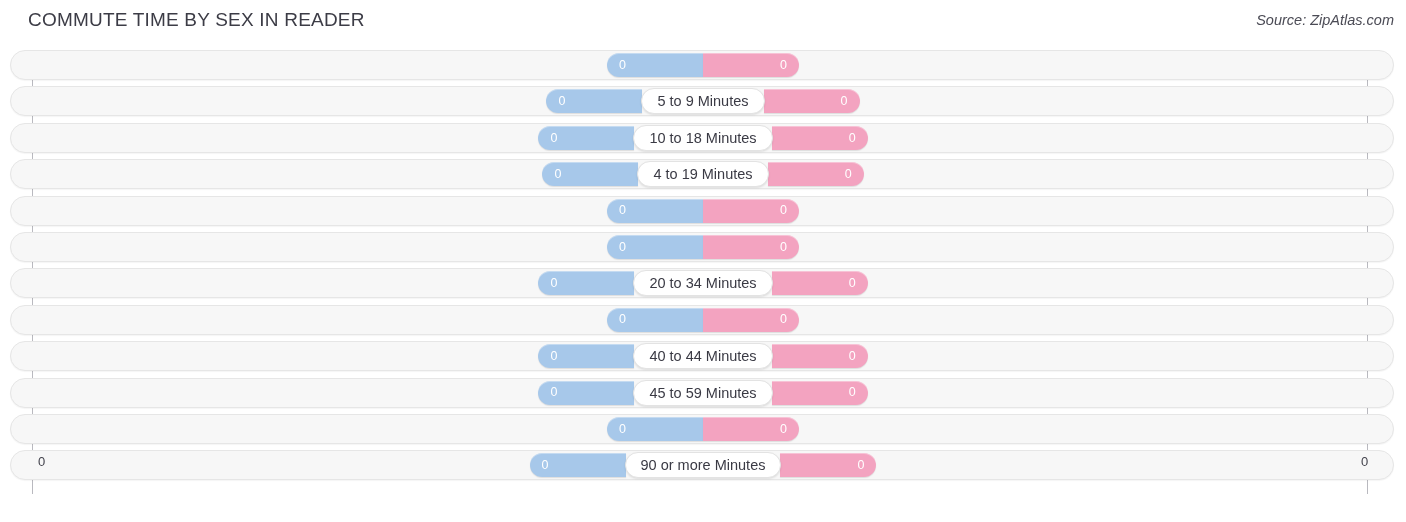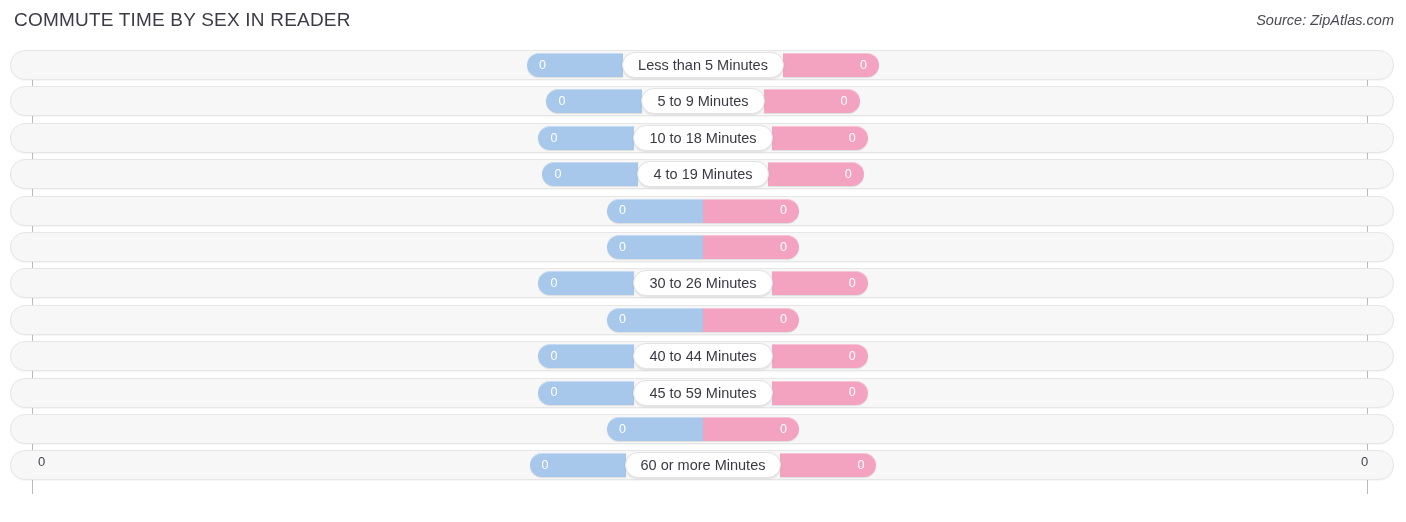--- a/index.html
+++ b/index.html
@@ -17,21 +17,21 @@
     position: relative;
   }
 
   
   .header {
     position: relative;
     height: 44px;
   }
   .chart-title {
     position: absolute;
-    left: 14px;
+    left: 28px;
     top: 9px;
     font-size: 19px;
     font-weight: 400;
     letter-spacing: .2px;
     color: #3c3c46;
     white-space: nowrap;
   }
   .source-note {
     position: absolute;
     right: 12px;
@@ -205,23 +205,20 @@
 <div class="plot">
   <div class="axis-line left"></div>
   <div class="axis-line right"></div>
   <div class="rows" id="rows-container">
       <div class="row">
         <div class="track"></div>
         <div class="bargroup">
           <div class="bar bar-male" style="width: 96px; background: rgb(167, 200, 234);">
             <span class="bar-value">0</span>
           </div>
-          <div class="cat-pill">
-            <span>Less than 5 Minutes</span>
-          </div>
           <div class="bar bar-female" style="width: 96px; background: rgb(243, 163, 192);">
             <span class="bar-value">0</span>
           </div>
         </div>
       </div>
       <div class="row">
         <div class="track"></div>
         <div class="bargroup">
           <div class="bar bar-male" style="width: 96px; background: rgb(167, 200, 234);">
             <span class="bar-value">0</span>
@@ -284,21 +281,21 @@
           </div>
         </div>
       </div>
       <div class="row">
         <div class="track"></div>
         <div class="bargroup">
           <div class="bar bar-male" style="width: 96px; background: rgb(167, 200, 234);">
             <span class="bar-value">0</span>
           </div>
           <div class="cat-pill">
-            <span>30 to 26 Minutes</span>
+            <span>20 to 34 Minutes</span>
           </div>
           <div class="bar bar-female" style="width: 96px; background: rgb(243, 163, 192);">
             <span class="bar-value">0</span>
           </div>
         </div>
       </div>
       <div class="row">
         <div class="track"></div>
         <div class="bargroup">
           <div class="bar bar-male" style="width: 96px; background: rgb(167, 200, 234);">
@@ -348,21 +345,21 @@
           </div>
         </div>
       </div>
       <div class="row">
         <div class="track"></div>
         <div class="bargroup">
           <div class="bar bar-male" style="width: 96px; background: rgb(167, 200, 234);">
             <span class="bar-value">0</span>
           </div>
           <div class="cat-pill">
-            <span>60 or more Minutes</span>
+            <span>90 or more Minutes</span>
           </div>
           <div class="bar bar-female" style="width: 96px; background: rgb(243, 163, 192);">
             <span class="bar-value">0</span>
           </div>
         </div>
       </div>
     </div>
 </div>
 
 <div class="footer">

